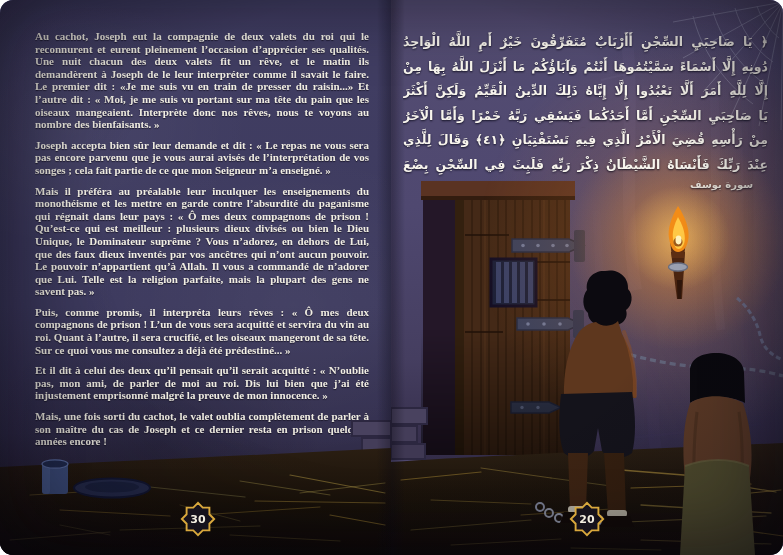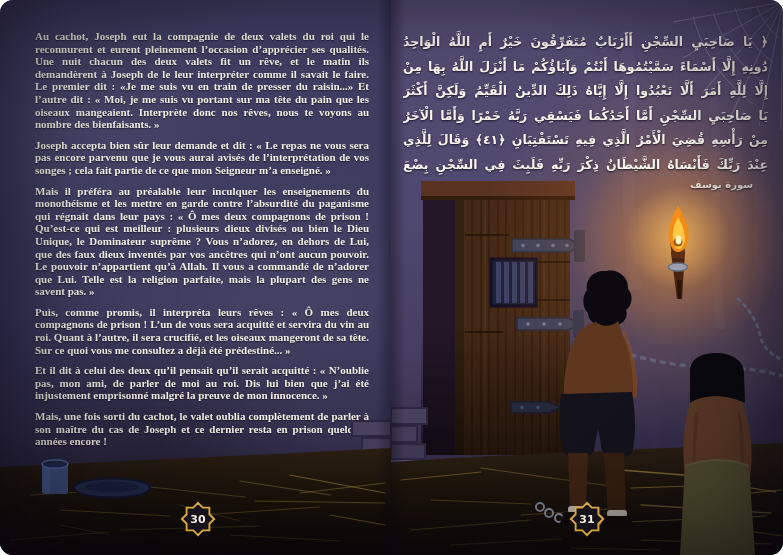--- a/index.html
+++ b/index.html
@@ -329,19 +329,19 @@
       <div class="qline">يَا صَاحِبَيِ السِّجْنِ أَمَّا أَحَدُكُمَا فَيَسْقِي رَبَّهُ خَمْرًا وَأَمَّا الْآخَرُ فَيُصْلَبُ فَتَأْكُلُ الطَّيْرُ</div>
       <div class="qline">مِنْ رَأْسِهِ قُضِيَ الْأَمْرُ الَّذِي فِيهِ تَسْتَفْتِيَانِ ﴿٤١﴾ وَقَالَ لِلَّذِي ظَنَّ أَنَّهُ نَاجٍ مِنْهُمَا اذْكُرْنِي</div>
       <div class="qline">عِنْدَ رَبِّكَ فَأَنْسَاهُ الشَّيْطَانُ ذِكْرَ رَبِّهِ فَلَبِثَ فِي السِّجْنِ بِضْعَ سِنِينَ ﴿٤٢﴾ ﴾</div>
     </div>
     <div class="surah-sig">سورة يوسف</div>
 
     <div class="badge badge-right" style="left:177px;">
       <svg viewBox="0 0 40 40">
         <polygon points="37,20 32,25 32,32 25,32 20,37 15,32 8,32 8,25 3,20 8,15 8,8 15,8 20,3 25,8 32,8 32,15" fill="#16121c" stroke="#d9a83c" stroke-width="2"></polygon>
       </svg>
-      <span class="num">31</span>
+      <span class="num">20</span>
     </div>
   </div>
 
   <div class="gutter"></div>
   <div class="vignette"></div>
 </div>
 
 </body></html>

